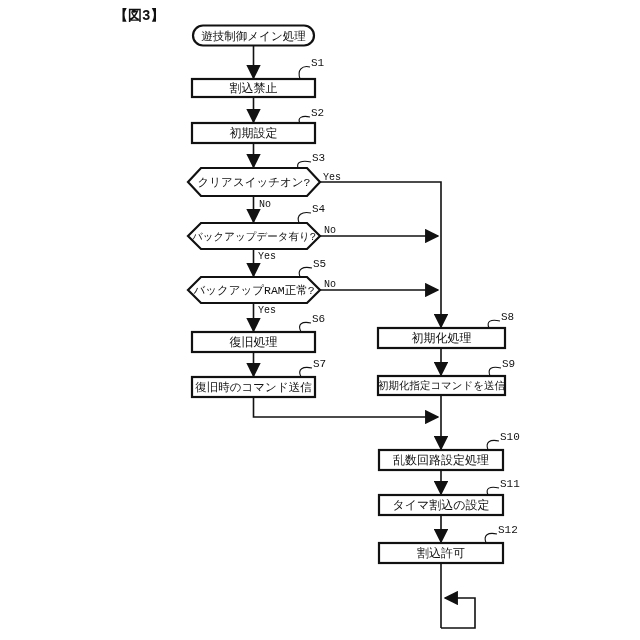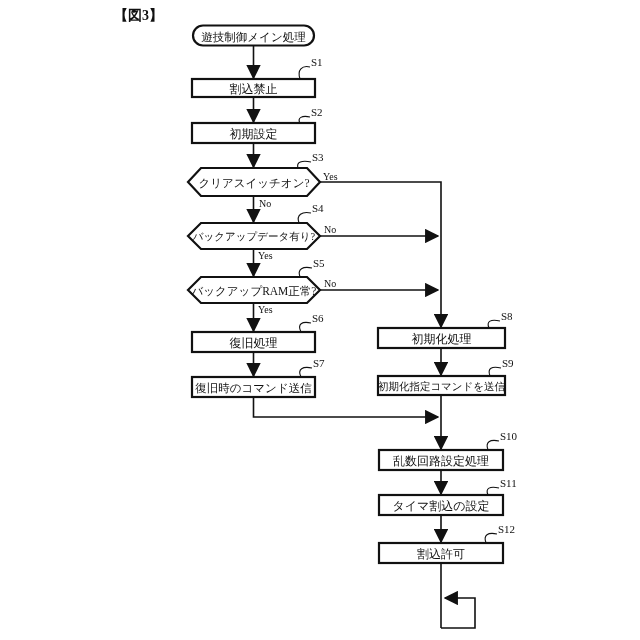--- a/index.html
+++ b/index.html
@@ -1,21 +1,21 @@
 <!DOCTYPE html>
 <html><head>
 <meta charset="utf-8">
 <style>
   html, body { margin: 0; padding: 0; background: #ffffff; }
   .canvas {
     position: relative;
     width: 640px;
     height: 640px;
     background: #ffffff;
-    font-family: Liberation Serif, serif;
+    font-family: Liberation Mono, monospace;
   }
   svg { display: block; }
   .shape  { fill: #ffffff; stroke: #111111; stroke-width: 2.2; }
   .conn   { fill: none; stroke: #111111; stroke-width: 1.6; }
   .leader { fill: none; stroke: #111111; stroke-width: 1.1; }
   .figure-title { font-size: 14px; font-weight: bold; fill: #111111; }
   .t12 { font-size: 12px;   fill: #111111; }
   .t11 { font-size: 11.5px; fill: #111111; }
   .t10 { font-size: 10.5px; fill: #111111; }
   .step-label   { font-size: 11px; fill: #111111; }

